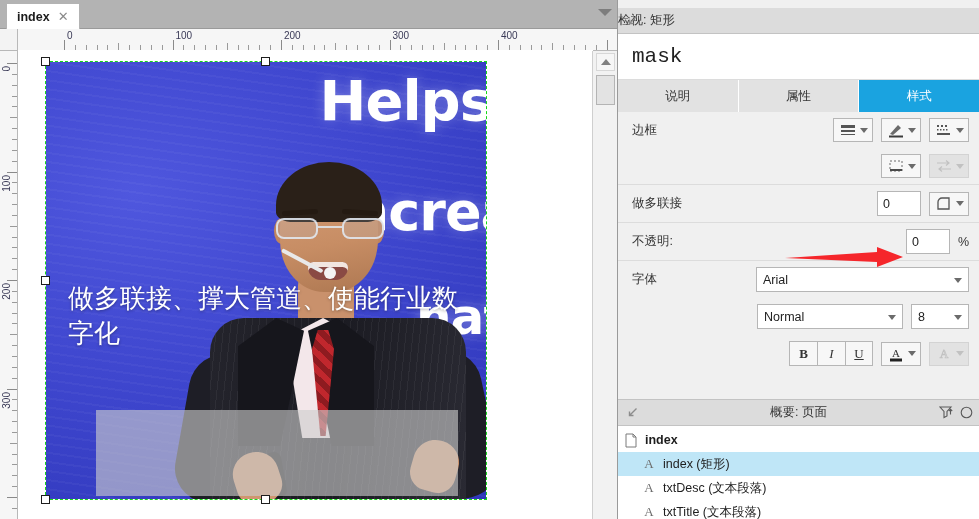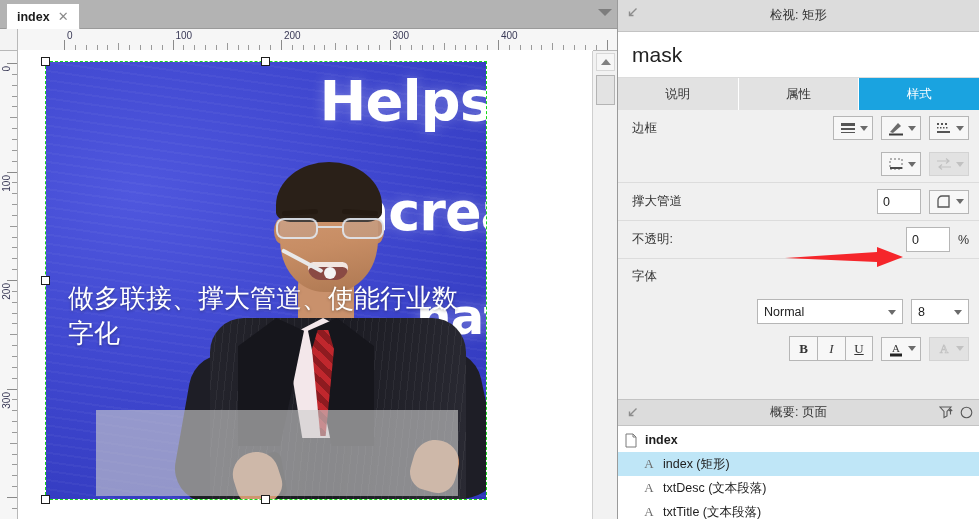--- a/index.html
+++ b/index.html
@@ -250,33 +250,34 @@
 
   
   .inspector {
     position: relative;
     width: 361px; height: 519px;
     background: #f0f0f0;
     display: flex; flex-direction: column;
   }
   .insp-titlebar {
     position: relative;
-    height: 32px; background: #dcdcdc;
+    height: 26px; background: #dcdcdc;
     border-bottom: 1px solid #c3c3c3;
-    display: flex; align-items: center; justify-content: center;
+    display: flex; align-items: center; justify-content: flex-start; margin-top: 8px;
   }
   .insp-titlebar .title { font-size: 12.5px; color: #333; }
   .corner-arrow {
     position: absolute; left: 8px; top: 6px;
     width: 13px; height: 13px; cursor: pointer;
   }
   .insp-name {
     height: 46px; background: #ffffff;
     display: flex; align-items: center; padding: 0 14px;
     border-bottom: 1px solid #dcdcdc;
+    font-family: Liberation Mono, monospace;
   }
   .insp-name span { font-size: 21px; color: #222; }
 
   .insp-tabs { display: flex; height: 32px; }
   .insp-tab {
     flex: 1; display: flex; align-items: center; justify-content: center;
     background: #e2e2e2; border-right: 1px solid #ffffff;
     font-size: 12.5px; color: #333; cursor: pointer;
   }
   .insp-tab:last-child { border-right: none; text-align: center; }
@@ -629,21 +630,21 @@
             <svg class="glyph" viewBox="0 0 18 16">
               <path d="M2 5 H14 M11 2.5 L14 5 L11 7.5" stroke="#a9a9a9" stroke-width="1.2" fill="none"></path>
               <path d="M4 11 H16 M7 8.5 L4 11 L7 13.5" stroke="#a9a9a9" stroke-width="1.2" fill="none"></path>
             </svg>
             <span class="caret-dn"></span>
           </div>
         </div>
       </div>
 
       <div class="prop-row divider">
-        <div class="prop-label">撑大管道</div>
+        <div class="prop-label">做多联接</div>
         <div class="prop-fields">
           <input class="num-input" type="text" value="0" style="">
           <div class="icon-btn">
             <svg class="glyph" viewBox="0 0 18 16">
               <path d="M3 13 V6 A4 4 0 0 1 7 2 H14 V13 Z" fill="none" stroke="#555" stroke-width="1.3"></path>
             </svg>
             <span class="caret-dn"></span>
           </div>
         </div>
       </div>
@@ -651,20 +652,26 @@
       <div class="prop-row divider">
         <div class="prop-label">不透明:</div>
         <div class="prop-fields">
           <input class="num-input" type="text" value="0" style="">
           <span class="unit">%</span>
         </div>
       </div>
 
       <div class="prop-row">
         <div class="prop-label">字体</div>
+        <div class="prop-fields">
+          <div class="select font-family">
+            <span>Arial</span>
+            <span class="caret-dn"></span>
+          </div>
+        </div>
       </div>
 
       <div class="prop-row">
         <div class="prop-label"></div>
         <div class="prop-fields">
           <div class="select font-weight">
             <span>Normal</span>
             <span class="caret-dn"></span>
           </div>
           <div class="select font-size">

